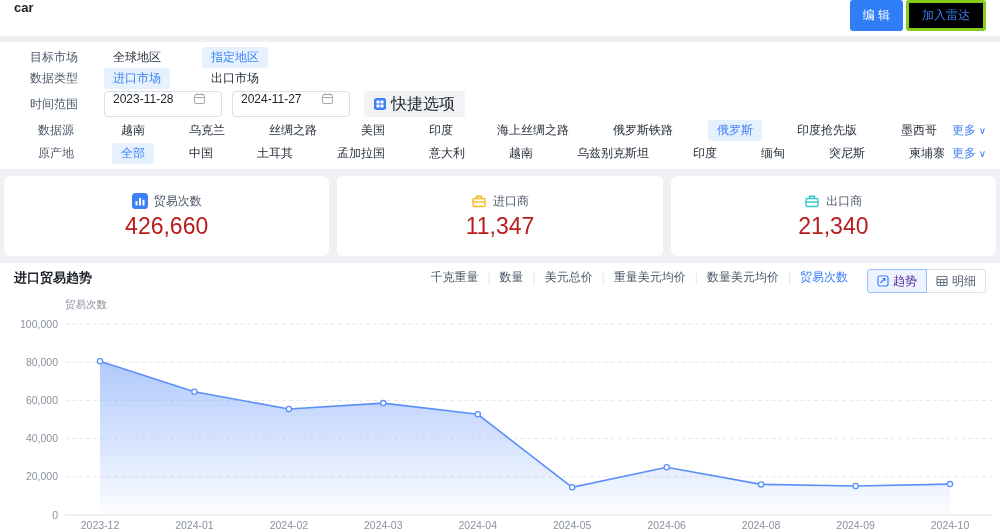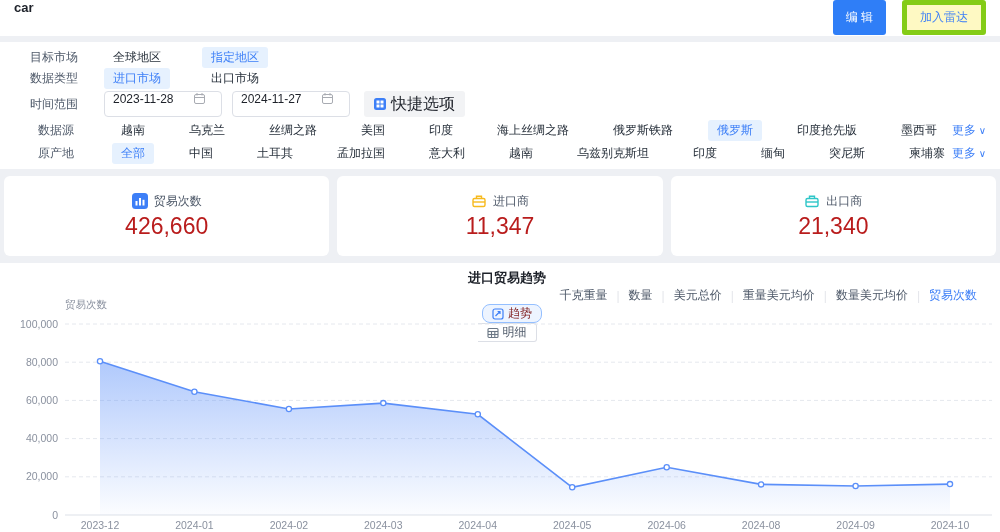--- a/index.html
+++ b/index.html
@@ -5,24 +5,24 @@
   * { box-sizing: border-box; margin: 0; padding: 0; }
   html,body { width:1000px; height:532px; overflow:hidden; }
   body {
     background:#eef0f4;
     font-family:"Liberation Sans","DejaVu Sans",sans-serif;
     font-size:12px; color:#1d2129;
   }
   
   .topbar { height:36px; background:#fff; display:flex; align-items:flex-start; padding:0 14px; }
   .topbar-title { font-size:13px; font-weight:700; color:#1d2129; }
-  .topbar-actions { margin-left:auto; display:flex; gap:16px; }
+  .topbar-actions { margin-left:auto; display:flex; gap:3px; }
   .btn { font-size:12px; border-radius:3px; padding:4px 13px; border:none; cursor:pointer; font-family:inherit; }
   .btn-primary { background:#2f7ef7; color:#fff; }
-  .btn-light { background:#fef9c3; color:#3d7ff7; border:5px solid #84cc16; }
+  .btn-light { background:#000000; color:#3d7ff7; border:3px solid #84cc16; }
   
   .filter-panel { background:#fff; margin-top:6px; padding:5px 14px 4px 30px; }
   .filter-row { display:flex; align-items:center; height:21px; }
   .filter-row.tall { height:30px; }
   .filter-row.mid { height:23px;margin-left:8px; }
   .filter-label { width:74px; flex-shrink:0; color:#4e5969; }
   .filter-options { display:flex; align-items:center; flex:1; overflow:hidden; }
   .chip { margin-right:26px; padding:2px 9px; border-radius:3px; white-space:nowrap; cursor:pointer; color:#27303b; }
   .opts-wide .chip { margin-right:32px; }
   .chip.sel { background:#e6f1fe; color:#3d7ff7; }
@@ -31,30 +31,30 @@
   .date-box { display:flex; align-items:flex-start; border:1px solid #dcdfe6; border-radius:4px; background:#fff; height:26px; padding:0 8px; margin-right:10px; width:118px; }
   .date-box input { border:none; outline:none; width:80px; font-size:12px; color:#1d2129; font-family:inherit; background:transparent; }
   .quick-btn { display:flex; align-items:center; gap:5px; background:#f2f3f5; border:none; border-radius:3px; height:26px; padding:0 10px; margin-left:4px; font-size:16px; color:#1d2129; cursor:pointer; font-family:inherit; }
   
   .stats-row { display:flex; gap:8px; margin:7px 4px 0 4px; }
   .stat-card { flex:1; background:#fff; border-radius:6px; height:80px; display:flex; flex-direction:column; align-items:center; justify-content:center; }
   .stat-head { display:flex; align-items:center; gap:6px; color:#4e5969; font-size:12px; }
   .stat-value { font-size:23px; font-weight:500; color:#b91c1c; margin-top:3px; }
   
   .chart-panel { background:#fff; margin-top:7px; height:270px; }
-  .chart-header { display:flex; align-items:center; height:28px; padding:6px 14px 0 28px;flex-direction:column; }
+  .chart-header { display:flex; align-items:flex-start; height:28px; padding:6px 14px 0 14px; }
   .chart-title { font-size:13px; font-weight:700; color:#1d2129; }
   .chart-tabs { margin-left:auto; display:flex; align-items:center; color:#4e5969; }
   .mtab { padding:0 9px; cursor:pointer; white-space:nowrap;font-family:Liberation Serif, serif; }
   .mtab.sel { color:#3d7ff7; }
   .tab-sep { color:#e5e6eb; }
   .view-btn { display:flex; align-items:center; gap:4px; border:1px solid #dcdfe6; background:#fff; color:#4e5969; font-size:12px; height:24px; padding:0 9px; cursor:pointer; font-family:inherit; }
   .view-btn:first-of-type { border-radius:3px 0 0 3px; margin-left:10px; }
   .view-btn:last-of-type { border-radius:0 3px 3px 0; border-left:none; }
-  .view-btn.sel { background:#edf4ff; border-color:#94bfff; color:#7f1d1d;border-radius:8px; }
+  .view-btn.sel { background:#edf4ff; border-color:#94bfff; color:#4c1d95; }
   .chart-area { width:1000px; height:242px; }
   .tick { fill:#8a919f; font-size:10.5px; font-family:"Liberation Sans","DejaVu Sans",sans-serif; }
   svg { display:block; }
 </style>
 </head>
 <body>
 
 <div class="topbar">
   <span class="topbar-title">car</span>
   <div class="topbar-actions">

